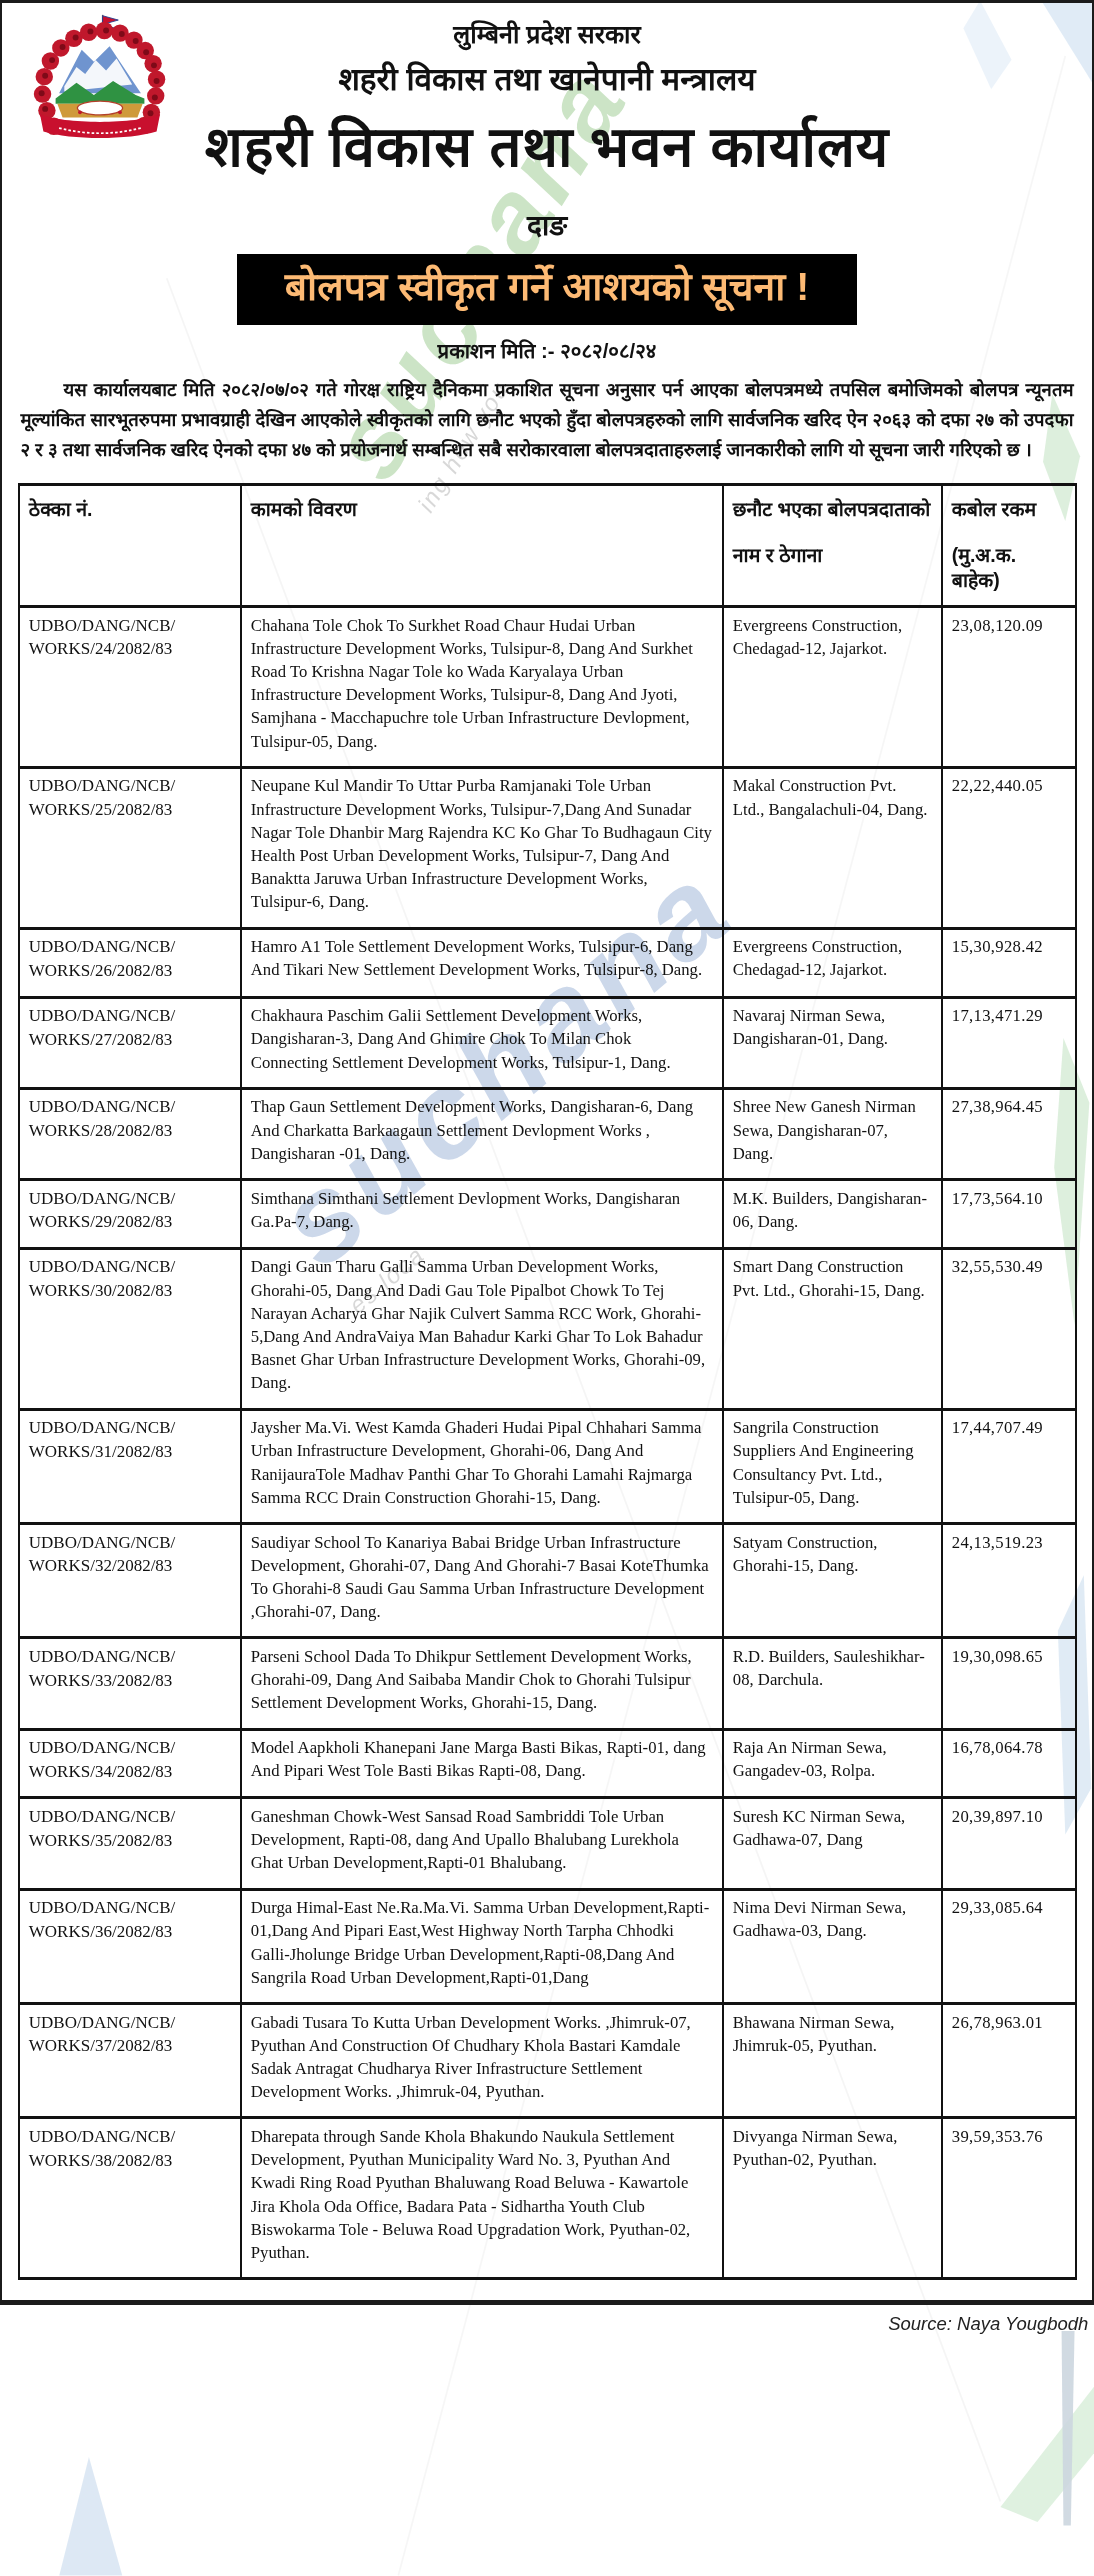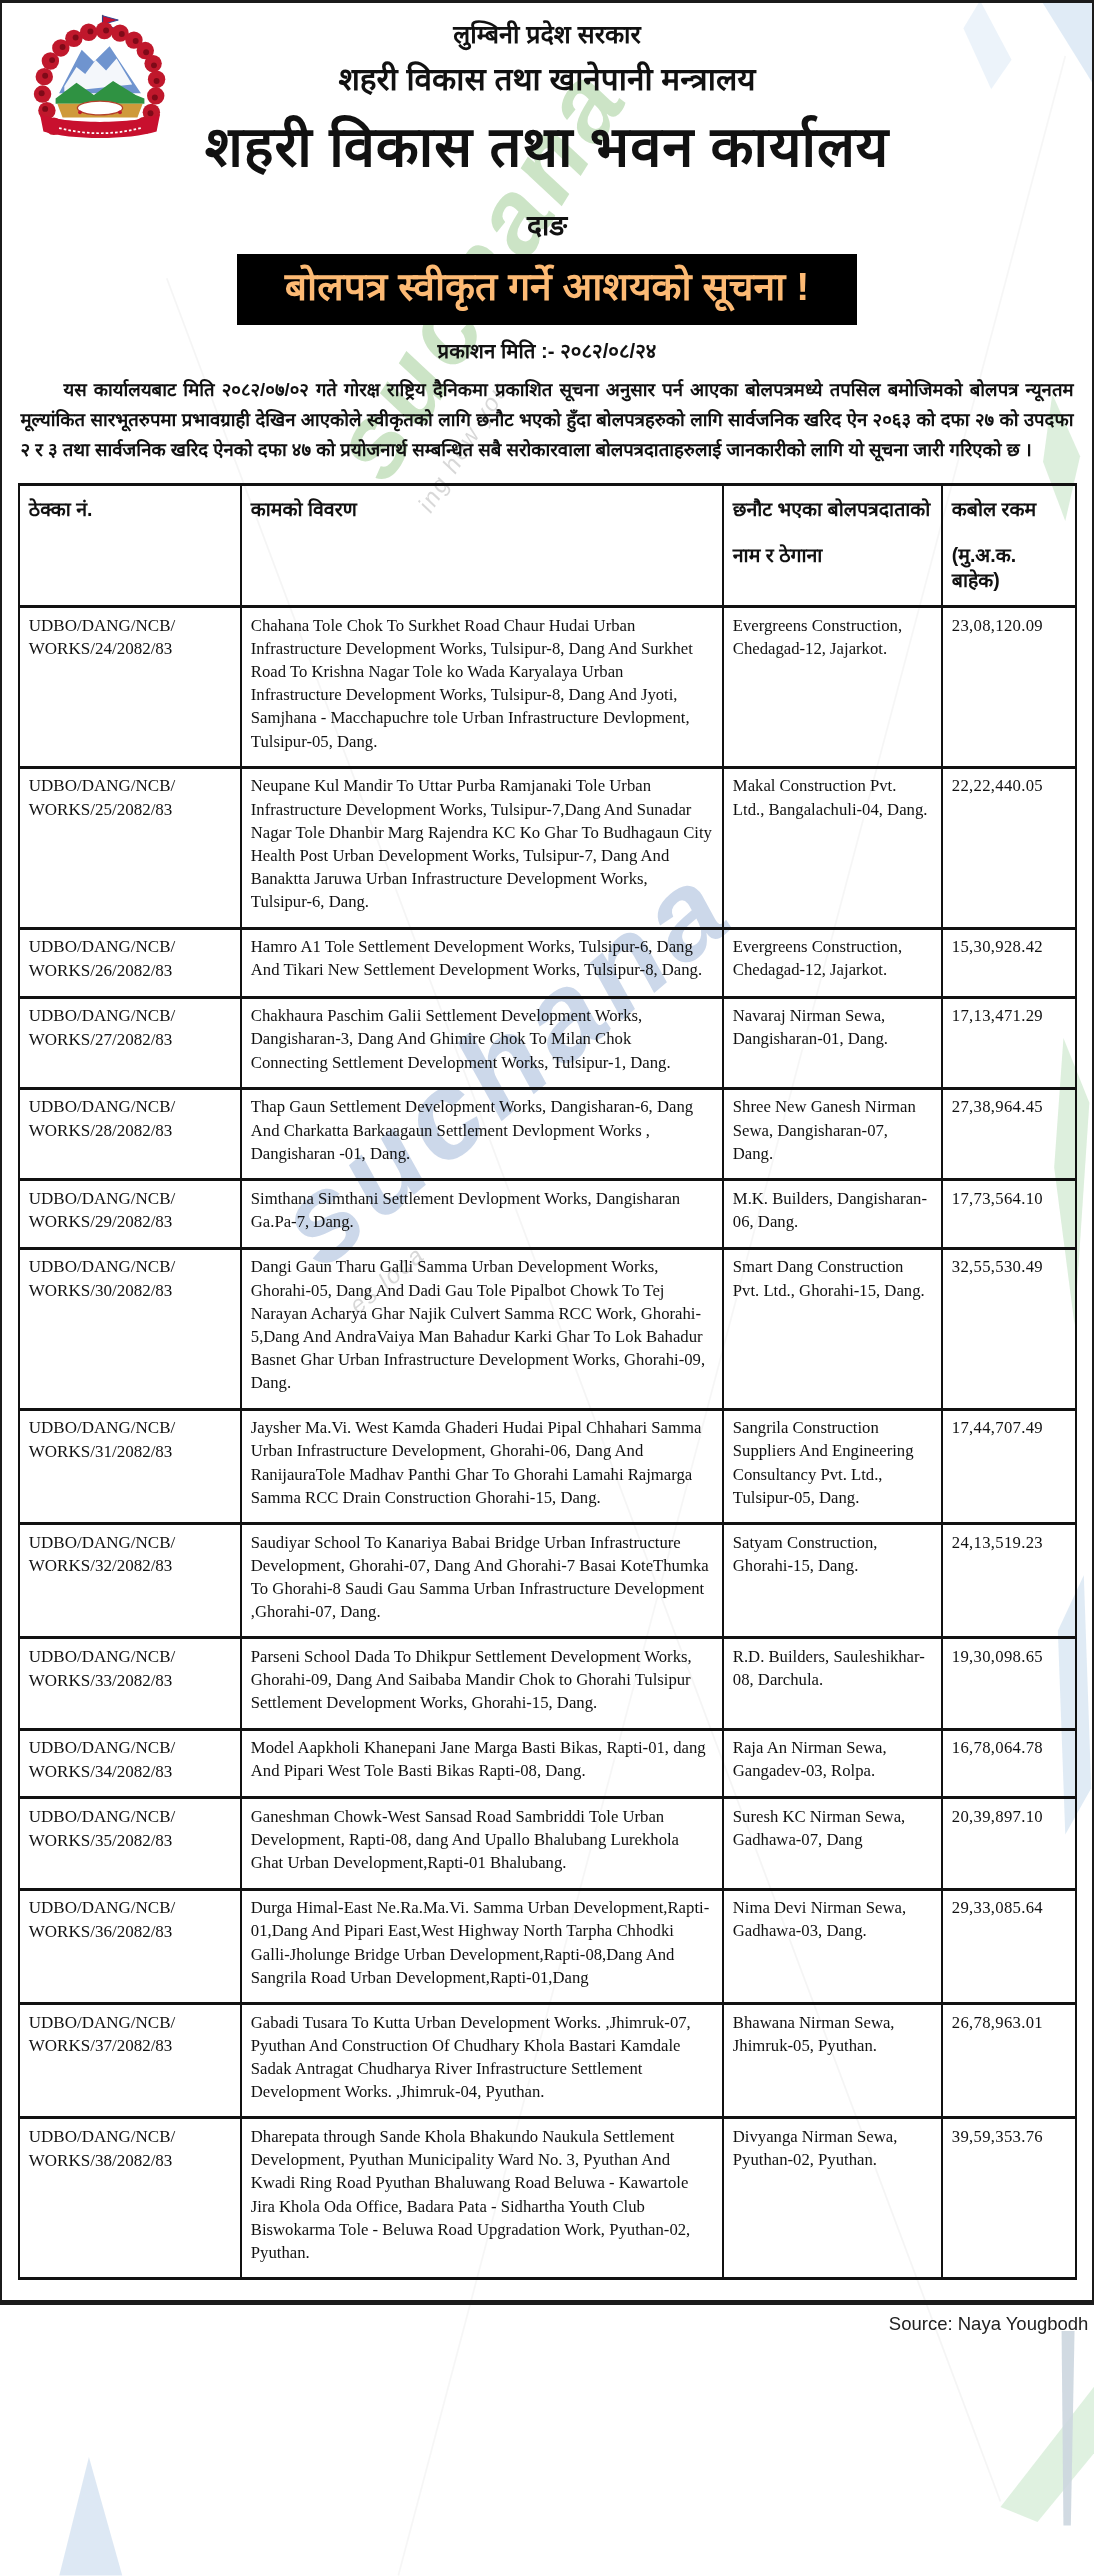--- a/index.html
+++ b/index.html
@@ -44,21 +44,21 @@
     vertical-align:top; text-align:left;
   }
   .tenders th { font-size:19.5px; font-weight:bold; padding:11px 9.3px 13px; line-height:1.25; }
   .tenders th .l2 { display:block; margin-top:22px; }
   .tenders td { font-family:"Liberation Serif", serif; font-size:16.7px; line-height:1.39; padding:5.6px 9.3px 13px; }
   td.c-contract { font-size:17px; }
   td.c-contract .line { display:block; }
   td.c-amount { letter-spacing:0.3px; }
   
   .sig { text-align:right; font-size:26px; font-weight:bold; padding:18.5px 28px 20.4px; position:relative; z-index:1; }
-  .source { position:relative; z-index:1; text-align:right; font-size:18.5px; color:#222; padding:7.4px 5.6px 0 0; }
+  .source { position:relative; z-index:1; text-align:right; font-style:italic; font-size:18.5px; color:#222; padding:7.4px 5.6px 0 0; }
 </style>
 </head>
 <body>
 
 <svg class="decor" viewBox="0 0 1181 2780" aria-hidden="true">
   <polygon points="1124,0 1181,0 1181,92" fill="#dbe8f5" opacity="0.85"></polygon>
   <polygon points="1058,0 1092,64 1070,96 1040,30" fill="#eaf2fa" opacity="0.9"></polygon>
   <polygon points="1136,425 1166,492 1150,562 1126,498" fill="#d9edd9" opacity="0.9"></polygon>
   <polygon points="1148,1120 1176,1190 1160,1430 1138,1260" fill="#d9edd9" opacity="0.9"></polygon>
   <polygon points="1142,1760 1170,1700 1178,1930 1150,1980" fill="#dde9f4" opacity="0.9"></polygon>

